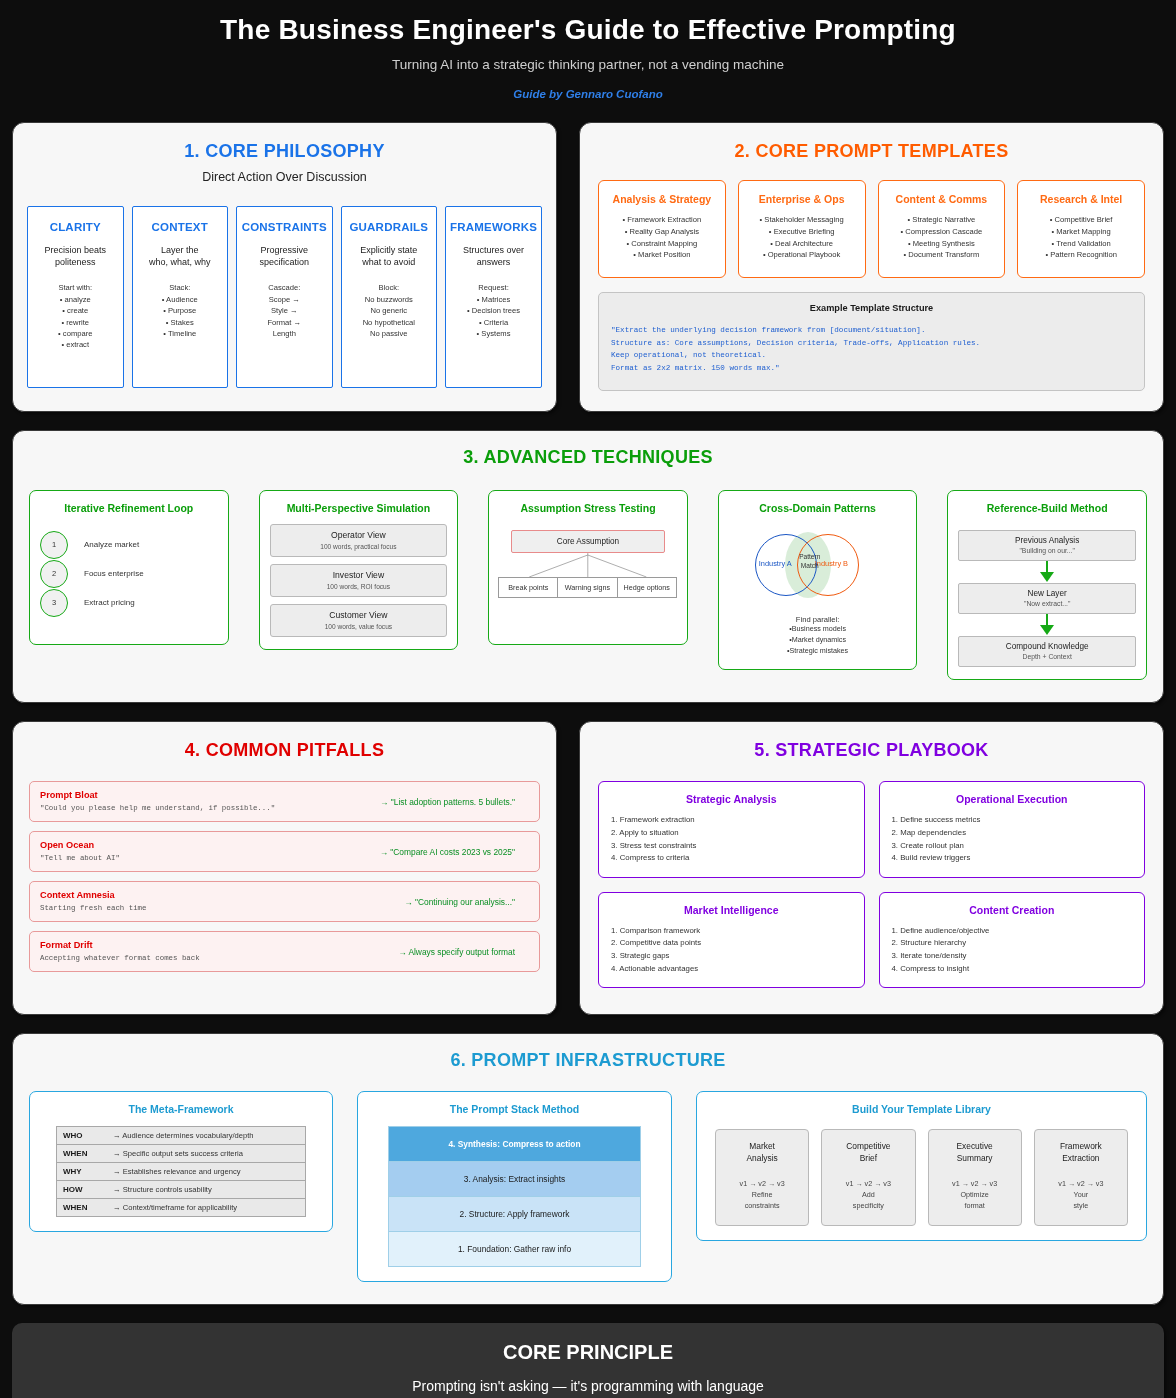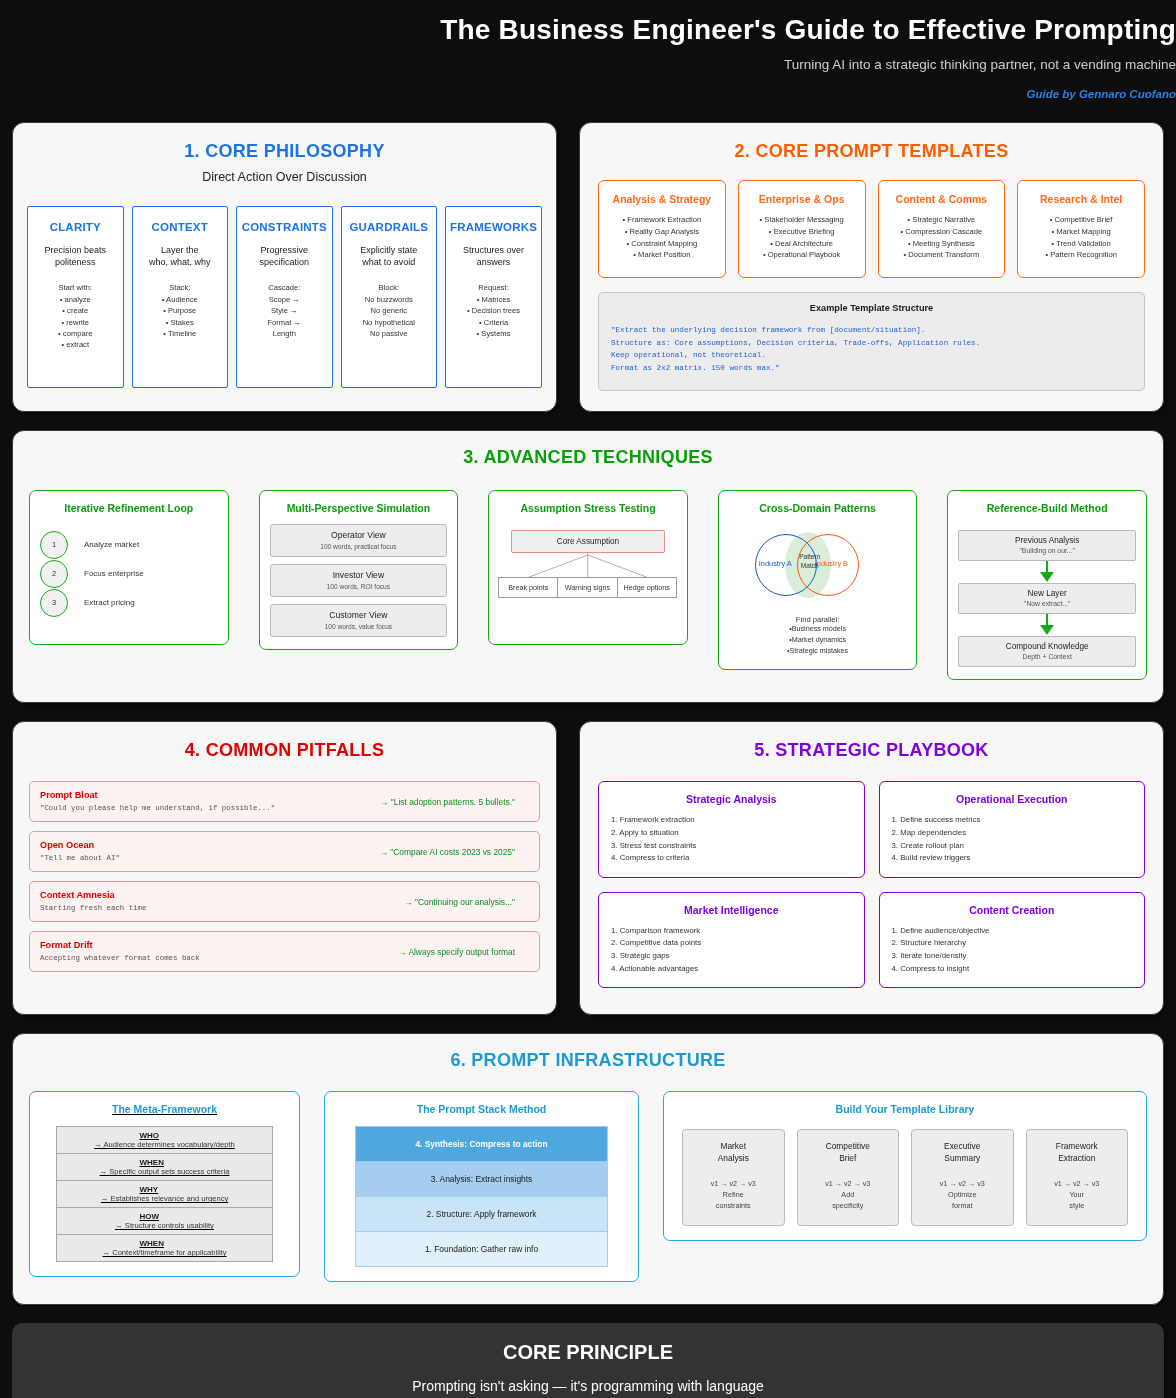--- a/index.html
+++ b/index.html
@@ -4,21 +4,21 @@
 <style>
   * { box-sizing: border-box; margin: 0; padding: 0; }
   html, body {
     width: 1176px;
     background: #0d0d0d;
     font-family: "Liberation Sans", sans-serif;
   }
   body { padding-bottom: 6px; }
 
   
-  .header { background:#0d0d0d; padding: 14px 0 22px; text-align:right; }
+  .header { background:#0d0d0d; padding: 14px 0 22px; text-align:center; }
   .header h1 {
     color:#ffffff; font-size:28px; font-weight:bold; letter-spacing:.2px;
     line-height:1.15;
   }
   .header .sub { color:#cfcfcf; font-size:13.5px; margin-top:11px; }
   .header .byline { color:#2f7fe8; font-size:11.5px; font-style:italic; font-weight:bold; margin-top:16px; }
 
   
   .panel {
     background:#f7f7f7;
@@ -156,26 +156,26 @@
   .play h4 { color:#8000e0; font-size:10.5px; font-weight:bold; text-align:center; }
   .play ol { list-style:none; margin-top:9px; }
   .play li { font-size:7.8px; color:#333; line-height:1.62; }
 
   
   #sec6 { margin:0 12px 18px; padding:16px 16px 22px; }
   #sec6 .sec-title { color:#1d9bd1; }
   .inf-row { display:flex; gap:24px; margin-top:20px; align-items:flex-start; }
   .inf { background:#fff; border:1.6px solid #29a7e0; border-radius:7px; padding:11px 12px 14px; }
   .inf h4 { color:#1d9bd1; font-size:10.5px; font-weight:bold; text-align:center; }
-  .inf.meta { width:271px;text-decoration:underline; }
+  .inf.meta { width:304px; }
   .inf.stack { width:315px; }
   .inf.lib { flex:1; }
 
   .metarow { display:flex; align-items:center; background:#e9e9e9; border:1px solid #a8a8a8;
-    margin-top:-1px; padding:4px 6px;flex-direction:column; }
+    margin-top:-1px; padding:4px 6px; }
   .metarow .k { width:50px; font-size:8px; font-weight:bold; color:#1a1a1a; }
   .metarow .v { font-size:7.6px; color:#333; }
   .metawrap { margin-top:12px; padding:0 14px; }
 
   .stackwrap { margin-top:12px; padding:0 18px; }
   .stackrow { text-align:center; font-size:8.4px; padding:12px 2px; border:1px solid #9fcfe8; margin-top:-1px; }
 
   .libwrap { display:flex; gap:12px; margin-top:14px; padding:0 6px; }
   .libcard { flex:1; background:#ededed; border:1px solid #b9b9b9; border-radius:4px;
     text-align:center; padding:10px 4px 14px; min-height:84px; }

